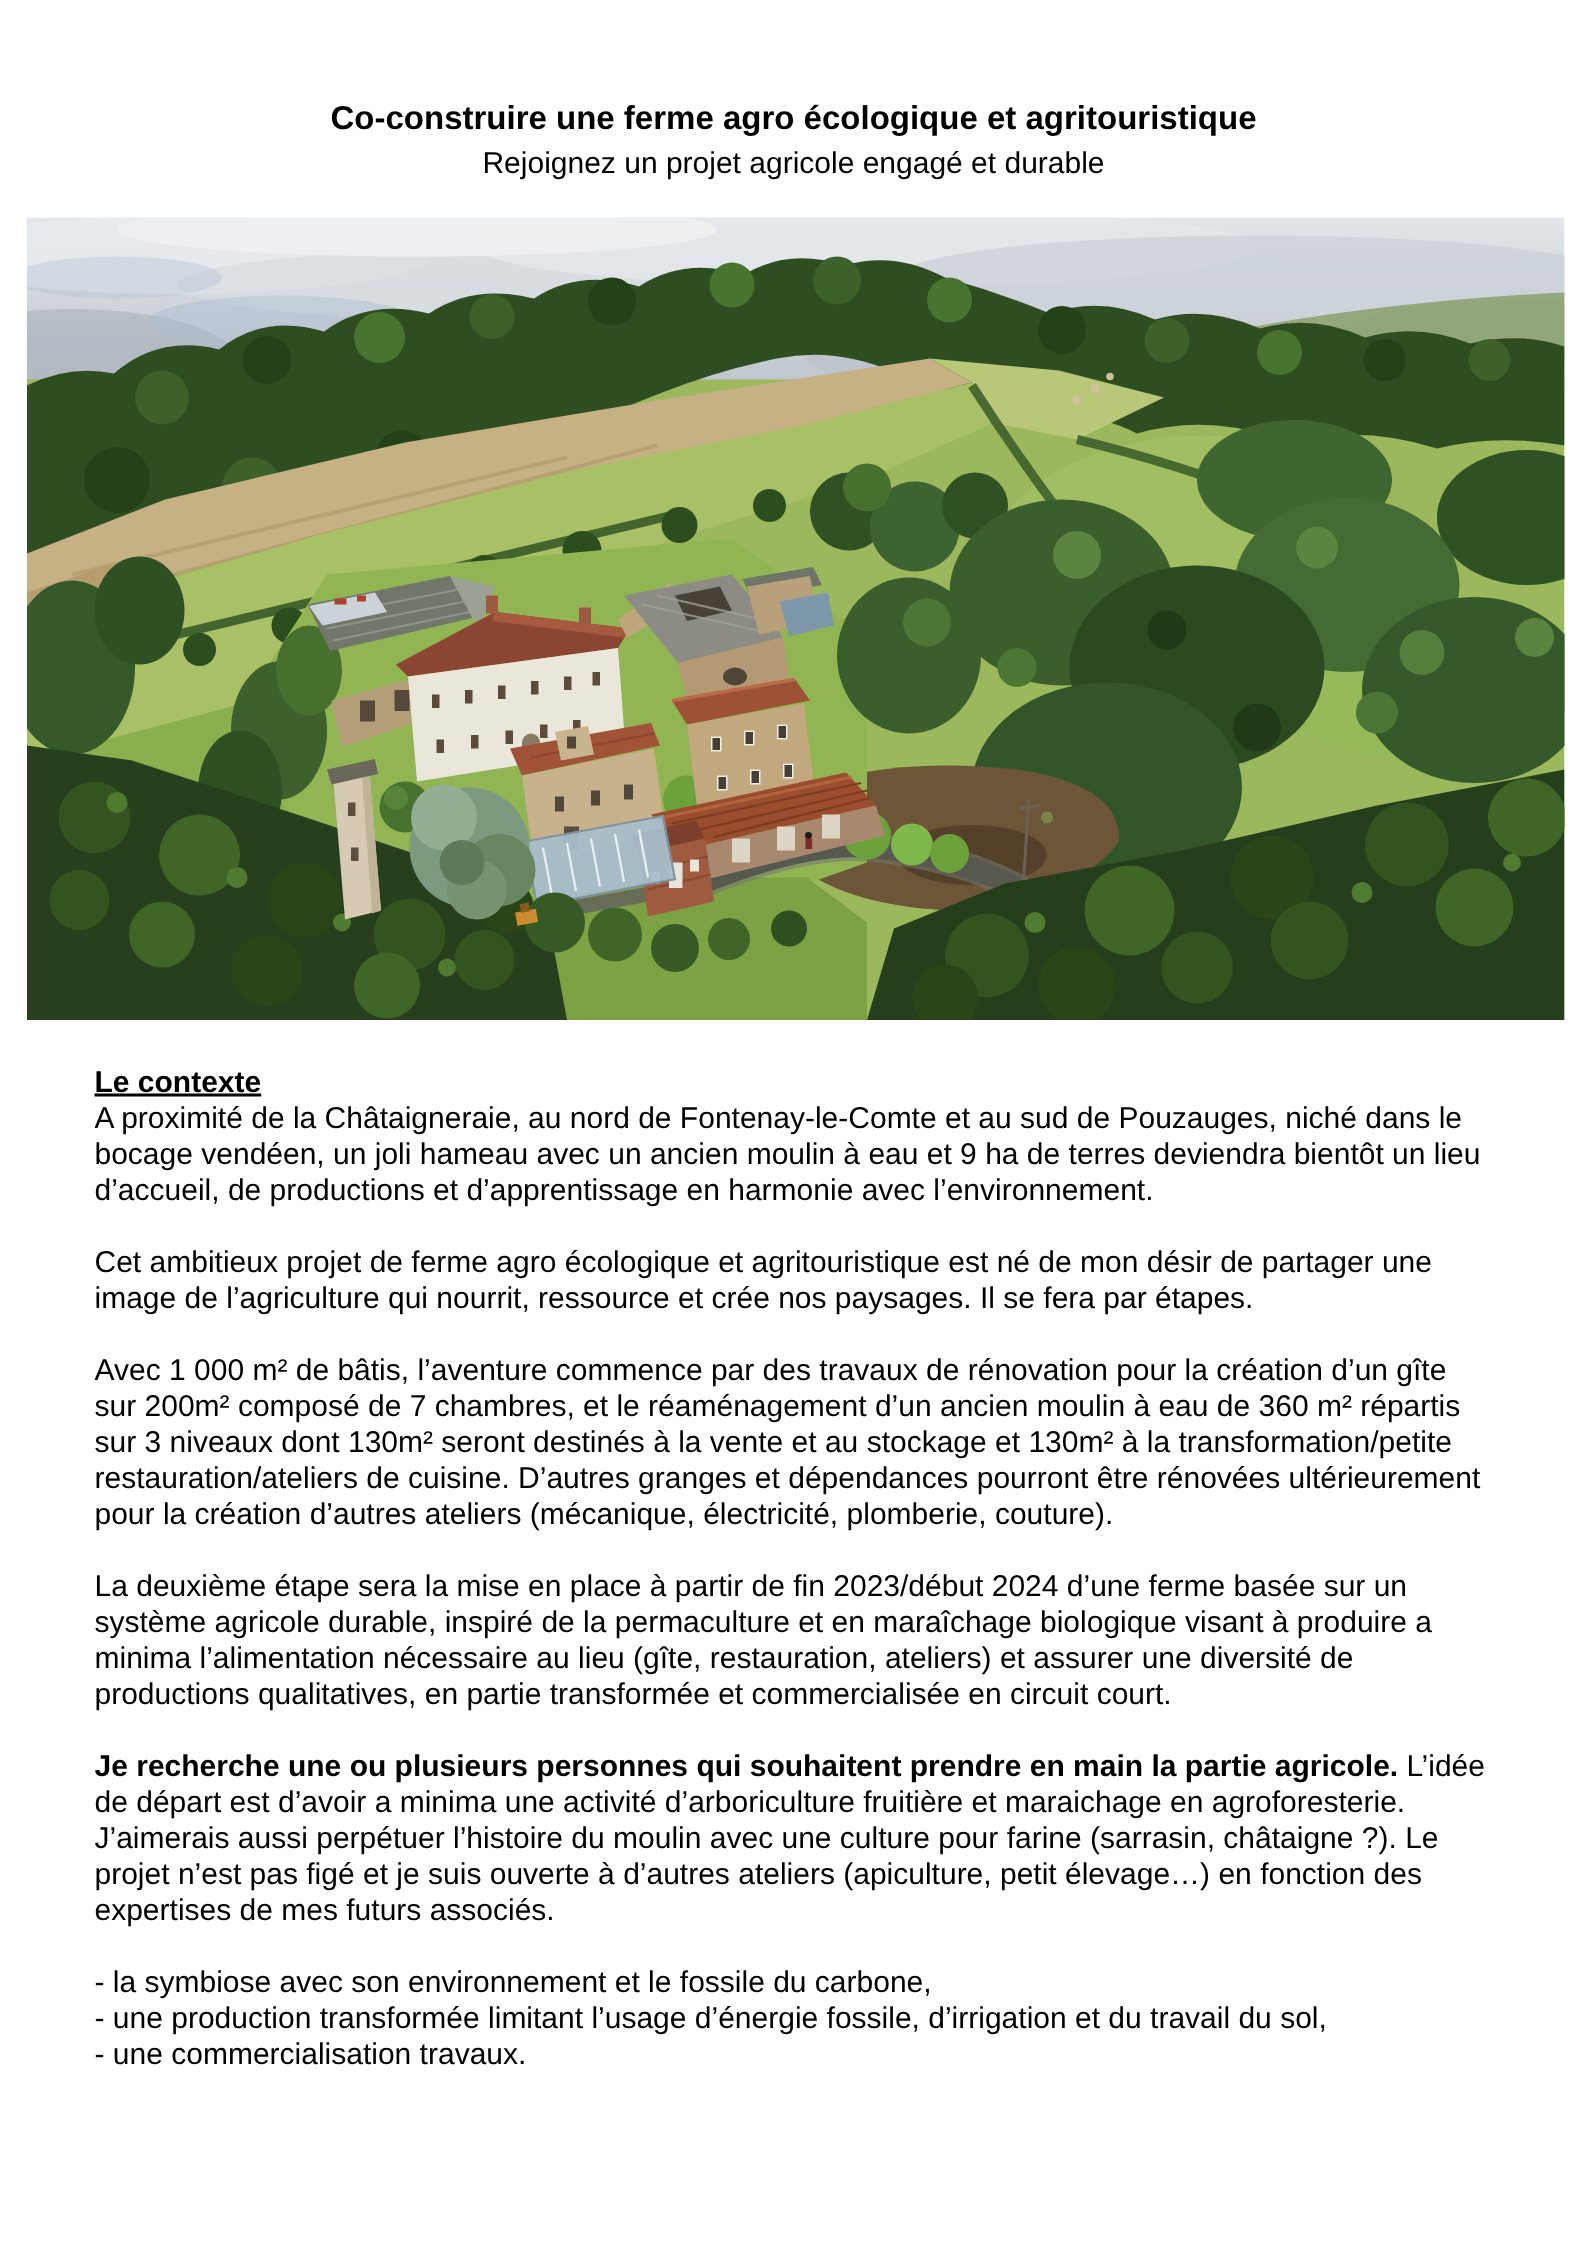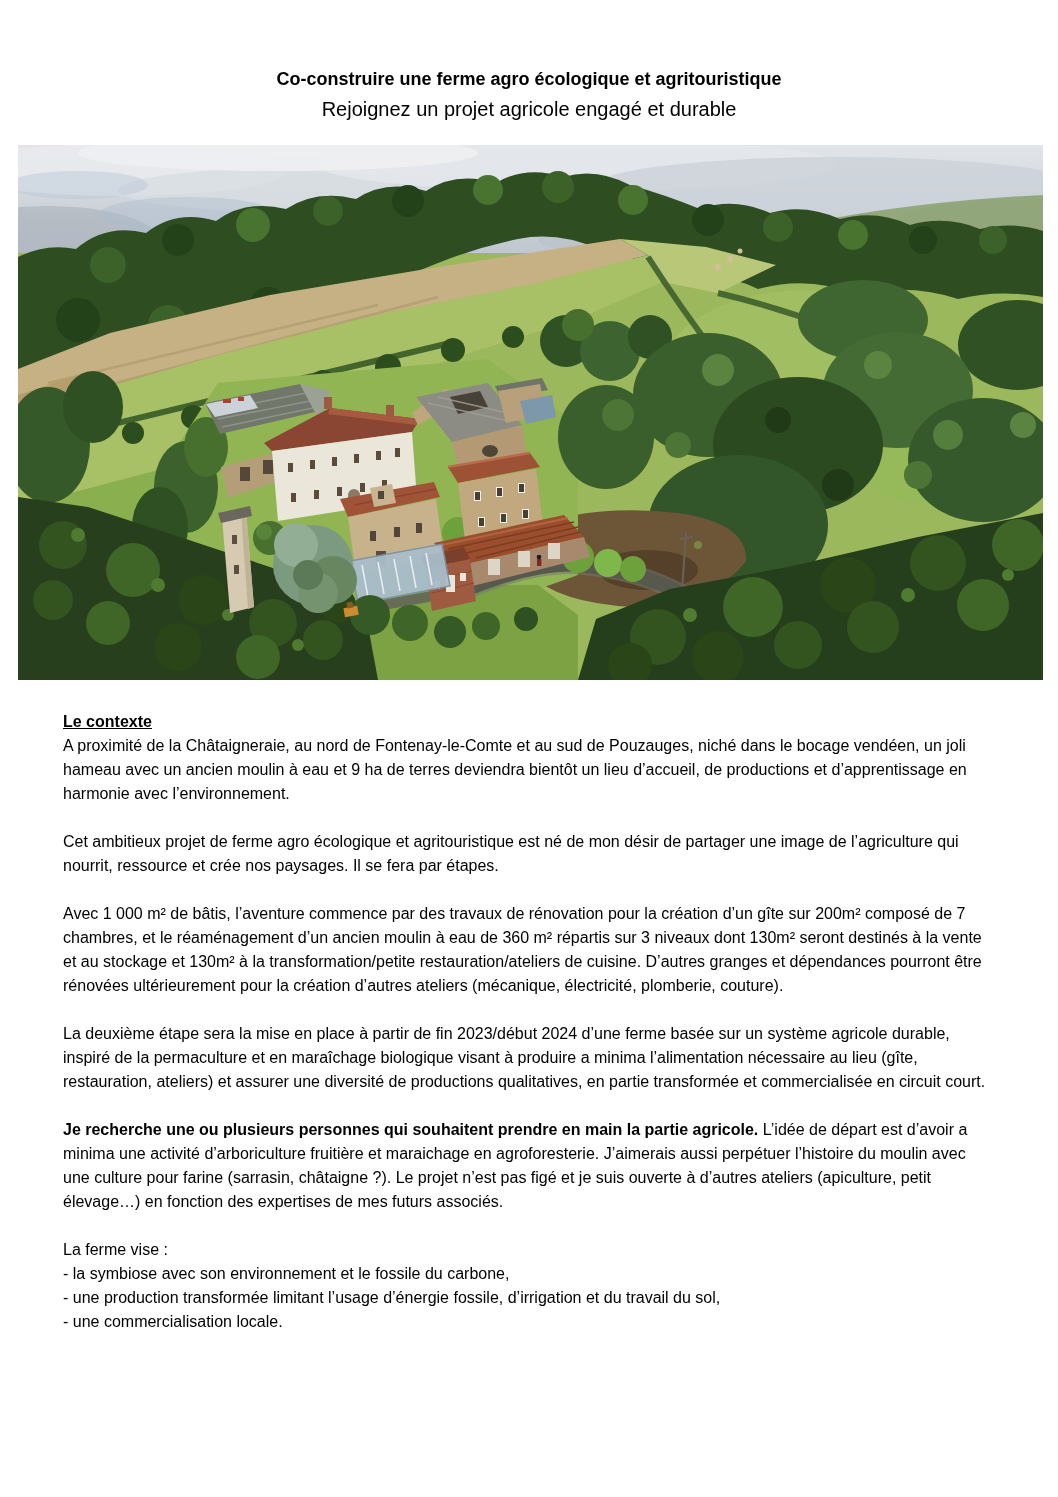--- a/index.html
+++ b/index.html
@@ -3,29 +3,29 @@
 <meta charset="utf-8">
 <title>Co-construire une ferme agro écologique et agritouristique</title>
 <style>
   html,body{margin:0;padding:0;}
   body{
     width:1058px;height:1497px;background:#ffffff;color:#000;
     font-family:"Liberation Sans",sans-serif;overflow:hidden;position:relative;
   }
   .doc-title{
     margin:66px 20px 0;text-align:center;
-    font-size:18px;font-weight:bold;line-height:26px;
+    font-size:22px;font-weight:bold;line-height:26px;
   }
   .doc-subtitle{
     margin:7px 20px 0;text-align:center;
     font-size:20px;font-weight:400;line-height:20px;
   }
   .photo-figure{display:block;margin:26px 15px 0 18px;width:1025px;height:535px;}
   .photo-figure svg{display:block;width:1025px;height:535px;}
-  .doc-body{margin:30px 63px 0;font-size:16px;line-height:24px;}
+  .doc-body{margin:30px 63px 0;font-size:20px;line-height:24px;}
   .para{margin:0 0 24px;}
   .para:last-child{margin-bottom:0;}
   .sec-heading{font-weight:bold;text-decoration:underline;}
   .lead-bold{font-weight:bold;}
   .goal-line{margin:0;}
 </style>
 </head>
 <body>
 
 <h1 class="doc-title">Co-construire une ferme agro écologique et agritouristique</h1>
@@ -394,19 +394,18 @@
 
   <div class="para">Avec 1 000 m² de bâtis, l’aventure commence par des travaux de rénovation pour la création d’un gîte sur 200m² composé de 7 chambres, et le réaménagement d’un ancien moulin à eau de 360 m² répartis sur 3 niveaux dont 130m² seront destinés à la vente et au stockage et 130m² à la transformation/petite restauration/ateliers de cuisine. D’autres granges et dépendances pourront être rénovées ultérieurement pour la création d’autres ateliers (mécanique, électricité, plomberie, couture).</div>
 
   <div class="para">La deuxième étape sera la mise en place à partir de fin 2023/début 2024 d’une ferme basée sur un système agricole durable, inspiré de la permaculture et en maraîchage biologique visant à produire a minima l’alimentation nécessaire au lieu (gîte, restauration, ateliers) et assurer une diversité de productions qualitatives, en partie transformée et commercialisée en circuit court.</div>
 
   <div class="para">
     <span class="lead-bold">Je recherche une ou plusieurs personnes qui souhaitent prendre en main la partie agricole.</span><span> L’idée de départ est d’avoir a minima une activité d’arboriculture fruitière et maraichage en agroforesterie. J’aimerais aussi perpétuer l’histoire du moulin avec une culture pour farine (sarrasin, châtaigne ?). Le projet n’est pas figé et je suis ouverte à d’autres ateliers (apiculture, petit élevage…) en fonction des expertises de mes futurs associés.</span>
   </div>
 
   <div class="para">
-    <div class="goal-line">La ferme vise :</div>
     <div class="goal-line">- la symbiose avec son environnement et le fossile du carbone,</div>
     <div class="goal-line">- une production transformée limitant l’usage d’énergie fossile, d’irrigation et du travail du sol,</div>
-    <div class="goal-line">- une commercialisation locale.</div>
+    <div class="goal-line">- une commercialisation travaux.</div>
   </div>
 
 </div>
 
 </body></html>

